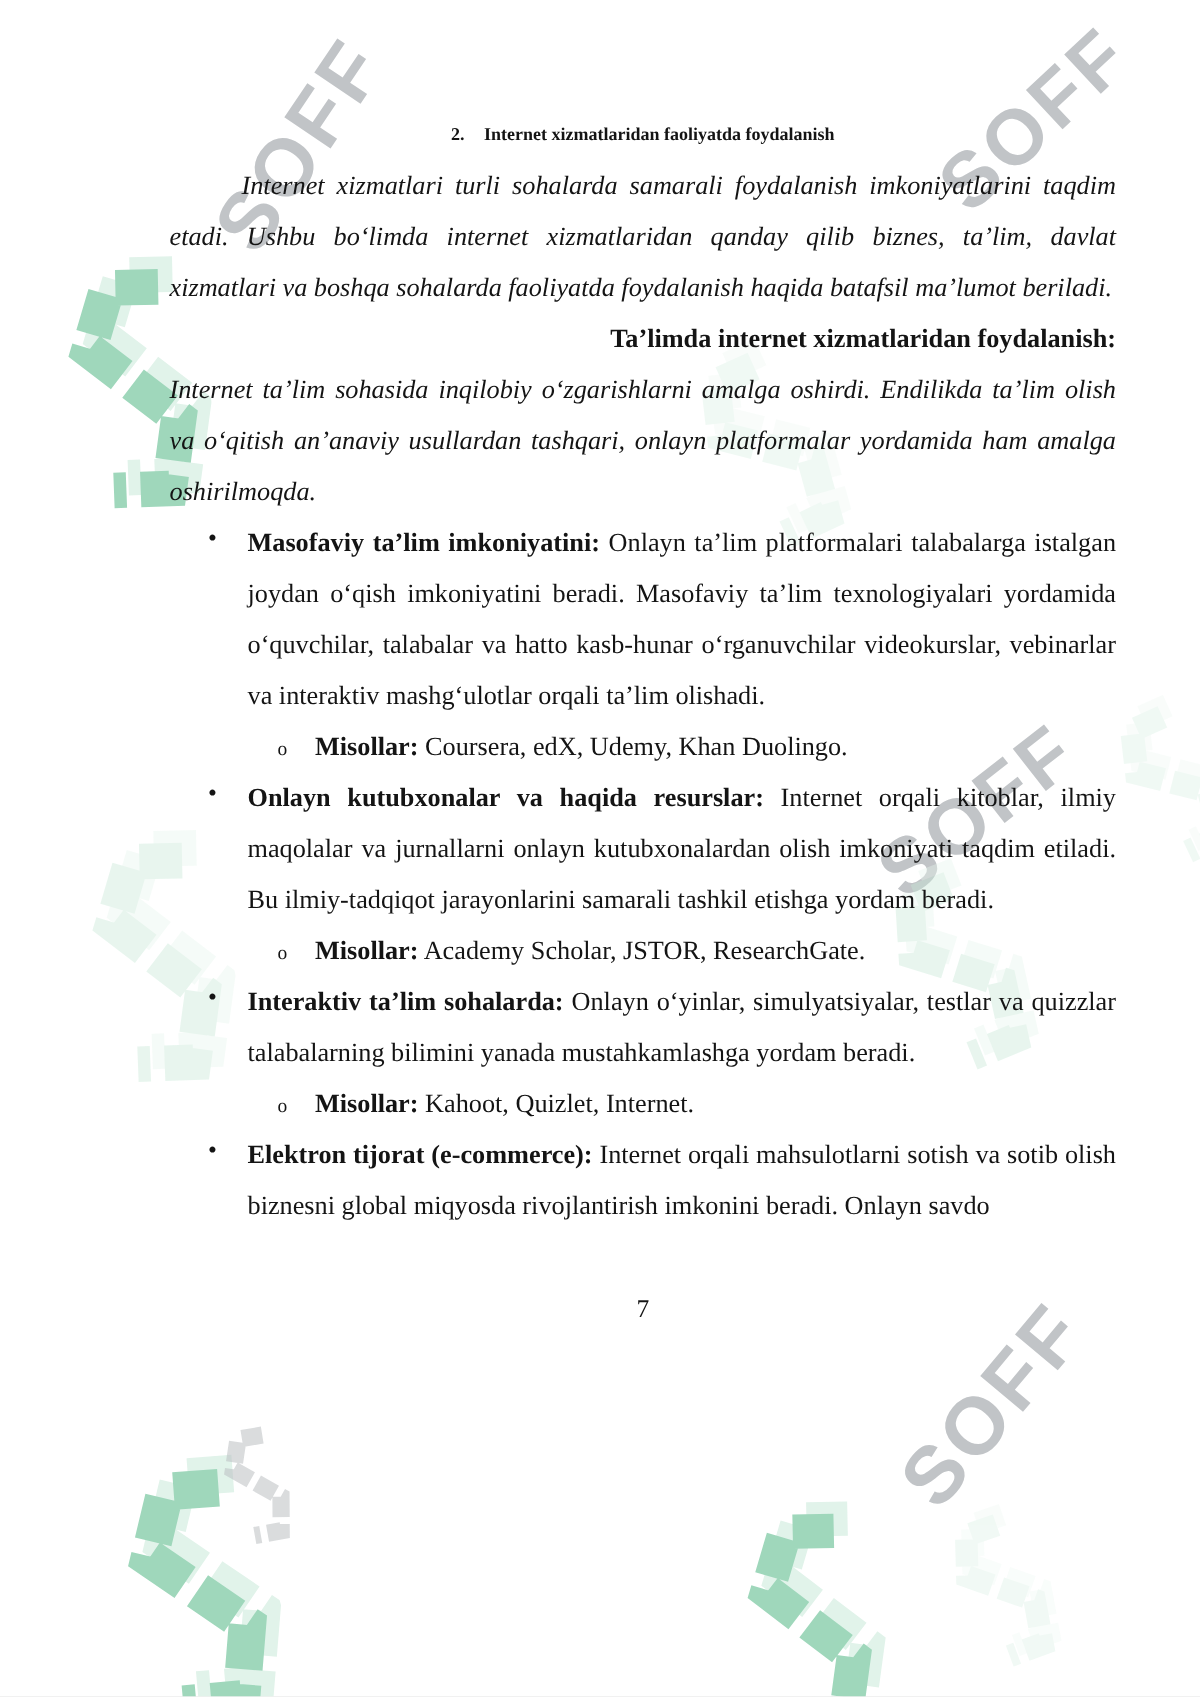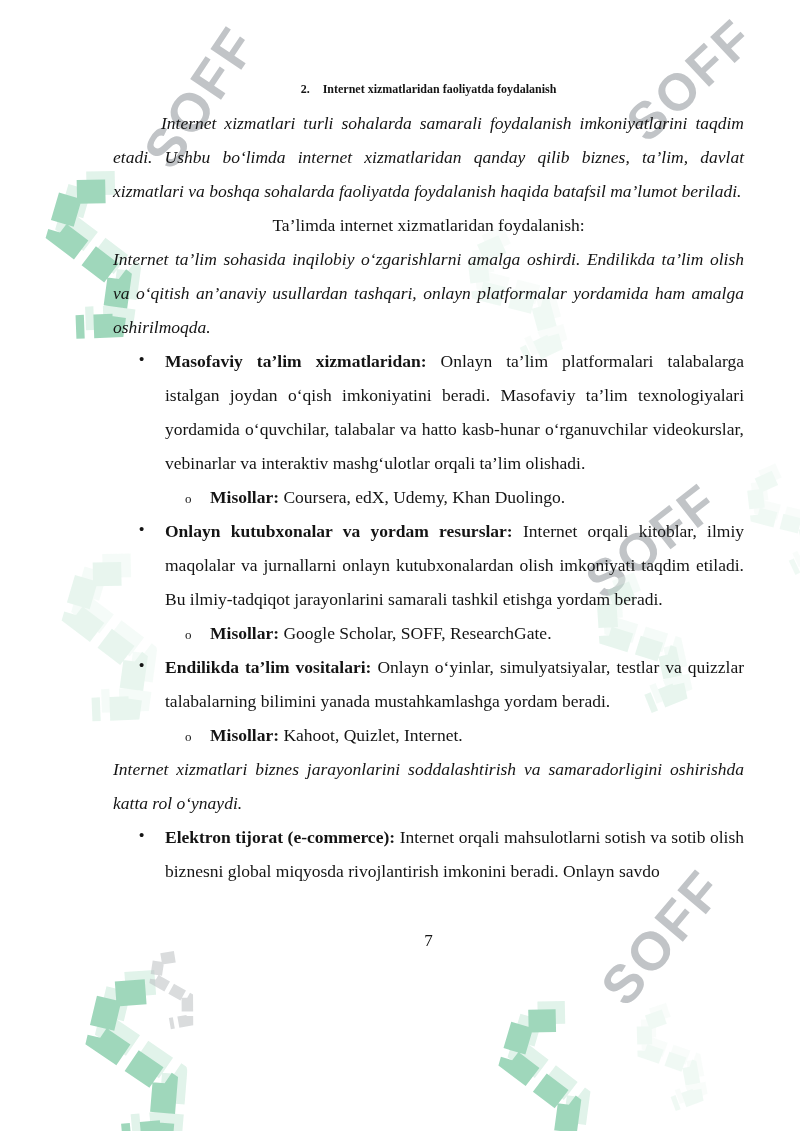--- a/index.html
+++ b/index.html
@@ -44,21 +44,21 @@
     line-height:34px;
   }
   .title{
     text-align:center;
     font-weight:bold;
     font-size:12px;
   }
   .title .num{margin-right:13px;}
   .para{margin:0;text-align:justify;font-style:italic;}
   .para.indent{text-indent:48px;}
-  .heading{margin:0;font-weight:normal;text-align:center;}
+  .heading{margin:0;font-weight:bold;text-align:right;}
   .bullet{
     position:relative;
     padding-left:52px;
     text-align:justify;
   }
   .b-marker{
     position:absolute;left:26px;top:-2px;
     font-family:"Liberation Sans",sans-serif;
     font-size:15px;
   }
@@ -139,53 +139,52 @@
     <div class="title"><span class="num">2.</span><span>Internet xizmatlaridan faoliyatda foydalanish</span></div>
 
     <p class="para indent">Internet xizmatlari turli sohalarda samarali foydalanish imkoniyatlarini taqdim etadi. Ushbu bo‘limda internet xizmatlaridan qanday qilib biznes, ta’lim, davlat xizmatlari va boshqa sohalarda faoliyatda foydalanish haqida batafsil ma’lumot beriladi.</p>
 
     <p class="heading">Ta’limda internet xizmatlaridan foydalanish:</p>
 
     <p class="para">Internet ta’lim sohasida inqilobiy o‘zgarishlarni amalga oshirdi. Endilikda ta’lim olish va o‘qitish an’anaviy usullardan tashqari, onlayn platformalar yordamida ham amalga oshirilmoqda.</p>
 
     <div class="bullet">
       <span class="b-marker">•</span>
-      <b>Masofaviy ta’lim xizmatlaridan:</b>
+      <b>Masofaviy ta’lim imkoniyatini:</b>
       <span>Onlayn ta’lim platformalari talabalarga istalgan joydan o‘qish imkoniyatini beradi. Masofaviy ta’lim texnologiyalari yordamida o‘quvchilar, talabalar va hatto kasb-hunar o‘rganuvchilar videokurslar, vebinarlar va interaktiv mashg‘ulotlar orqali ta’lim olishadi.</span>
     </div>
     <div class="sub">
       <span class="s-marker">o</span>
       <b>Misollar:</b>
       <span>Coursera, edX, Udemy, Khan Duolingo.</span>
     </div>
 
     <div class="bullet">
       <span class="b-marker">•</span>
-      <b>Onlayn kutubxonalar va yordam resurslar:</b>
+      <b>Onlayn kutubxonalar va haqida resurslar:</b>
       <span>Internet orqali kitoblar, ilmiy maqolalar va jurnallarni onlayn kutubxonalardan olish imkoniyati taqdim etiladi. Bu ilmiy-tadqiqot jarayonlarini samarali tashkil etishga yordam beradi.</span>
     </div>
     <div class="sub">
       <span class="s-marker">o</span>
       <b>Misollar:</b>
-      <span>Google Scholar, SOFF, ResearchGate.</span>
+      <span>Academy Scholar, JSTOR, ResearchGate.</span>
     </div>
 
     <div class="bullet">
       <span class="b-marker">•</span>
-      <b>Endilikda ta’lim vositalari:</b>
+      <b>Interaktiv ta’lim sohalarda:</b>
       <span>Onlayn o‘yinlar, simulyatsiyalar, testlar va quizzlar talabalarning bilimini yanada mustahkamlashga yordam beradi.</span>
     </div>
     <div class="sub">
       <span class="s-marker">o</span>
       <b>Misollar:</b>
       <span>Kahoot, Quizlet, Internet.</span>
     </div>
 
 
-    <p class="para">Internet xizmatlari biznes jarayonlarini soddalashtirish va samaradorligini oshirishda katta rol o‘ynaydi.</p>
 
     <div class="bullet">
       <span class="b-marker">•</span>
       <b>Elektron tijorat (e-commerce):</b>
       <span>Internet orqali mahsulotlarni sotish va sotib olish biznesni global miqyosda rivojlantirish imkonini beradi. Onlayn savdo</span>
     </div>
 
     <div class="page-number">7</div>
   </div>
 

